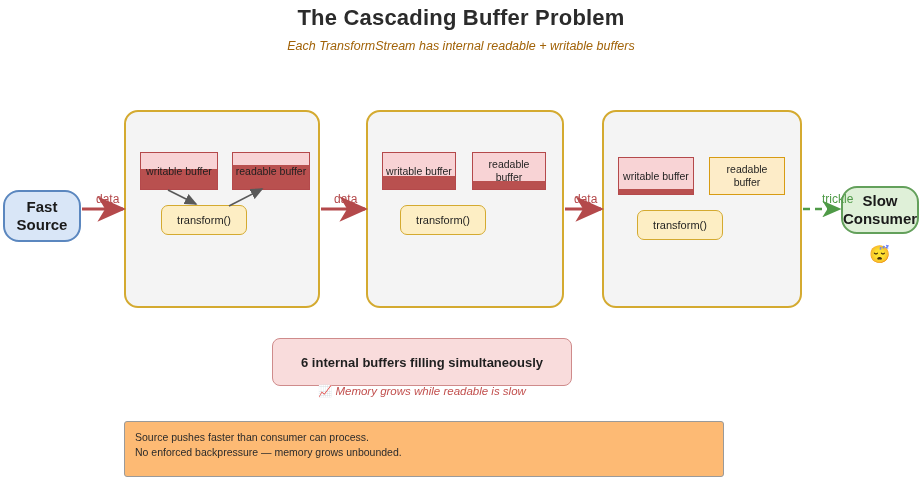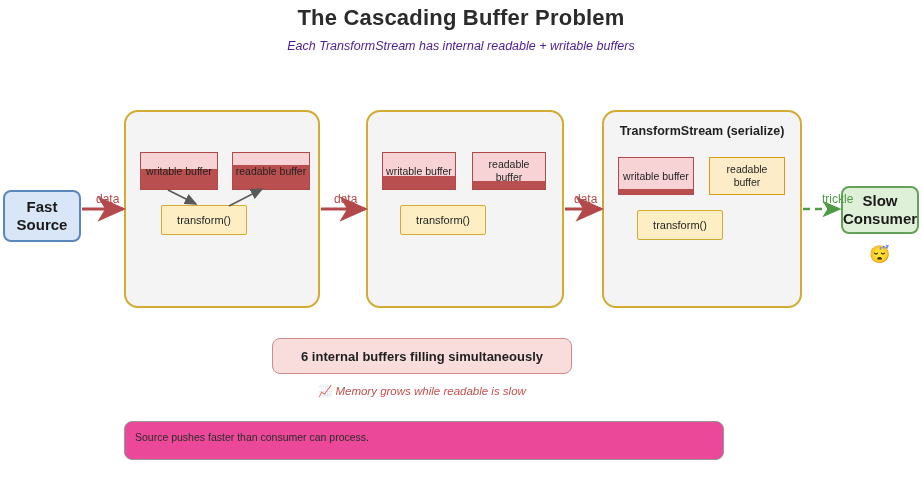--- a/index.html
+++ b/index.html
@@ -28,27 +28,27 @@
     letter-spacing: 0.2px;
   }
   .subtitle {
     position: absolute;
     top: 39px;
     left: 0;
     width: 922px;
     text-align: center;
     font-size: 12.5px;
     font-style: italic;
-    color: #4c1d95;
+    color: #a16207;
   }
 
   
   .endpoint {
     position: absolute;
-    border-radius: 8px;
+    border-radius: 16px;
     display: flex;
     align-items: center;
     justify-content: center;
     text-align: center;
     font-size: 15px;
     font-weight: bold;
     line-height: 1.18;
     box-sizing: border-box;
   }
   .source-node {
@@ -144,21 +144,21 @@
     z-index: 2;
     padding: 0 2px;
     box-sizing: border-box;
   }
 
   
   .transform-box {
     position: absolute;
     background: #fdeec4;
     border: 1.5px solid #d4aa30;
-    border-radius: 2px;
+    border-radius: 7px;
     display: flex;
     align-items: center;
     justify-content: center;
     font-size: 11px;
     color: #1f1f1f;
     box-sizing: border-box;
   }
 
   
   .flow-label {
@@ -177,21 +177,21 @@
     height: 481px;
     pointer-events: none;
   }
 
   
   .badge {
     position: absolute;
     left: 272px;
     top: 338px;
     width: 300px;
-    height: 36px;
+    height: 48px;
     background: #f9dcdc;
     border: 1.5px solid #cf8b8b;
     border-radius: 8px;
     display: flex;
     align-items: center;
     justify-content: center;
     font-size: 13px;
     font-weight: bold;
     color: #1f1f1f;
     box-sizing: border-box;
@@ -210,24 +210,24 @@
     font-style: normal;
     margin-right: 3px;
   }
 
   
   .note {
     position: absolute;
     left: 124px;
     top: 421px;
     width: 600px;
-    height: 39px;
-    background: #ec4899;
+    height: 56px;
+    background: #fdba74;
     border: 1px solid #9a9a9a;
-    border-radius: 8px;
+    border-radius: 3px;
     box-sizing: border-box;
     padding: 8px 10px 0 10px;
   }
   .note-line {
     font-size: 10.5px;
     color: #2b2b2b;
     line-height: 1.42;
   }
 </style>
 </head>
@@ -273,21 +273,20 @@
     <div class="fill" style="height:22%;"></div>
     <div class="blabel">readable buffer</div>
   </div>
 
   <div class="transform-box" style="left:32px; top:93px; width:86px; height:30px;">
     <span>transform()</span>
   </div>
 </div>
 
 <div class="stage stage-3">
-  <div class="stage-title">TransformStream (serialize)</div>
 
   <div class="buffer pink" style="left:14px; top:45px; width:76px; height:38px;">
     <div class="fill" style="height:15%;"></div>
     <div class="blabel">writable buffer</div>
   </div>
 
   <div class="buffer amber" style="left:105px; top:45px; width:76px; height:38px;">
     <div class="fill" style="height:0%;"></div>
     <div class="blabel">readable buffer</div>
   </div>
@@ -327,13 +326,14 @@
 <div class="badge">
   <span>6 internal buffers filling simultaneously</span>
 </div>
 
 <div class="caption">
   <span class="cap-emoji">📈</span><span>Memory grows while readable is slow</span>
 </div>
 
 <div class="note">
   <div class="note-line">Source pushes faster than consumer can process.</div>
+  <div class="note-line">No enforced backpressure — memory grows unbounded.</div>
 </div>
 
 </body></html>

